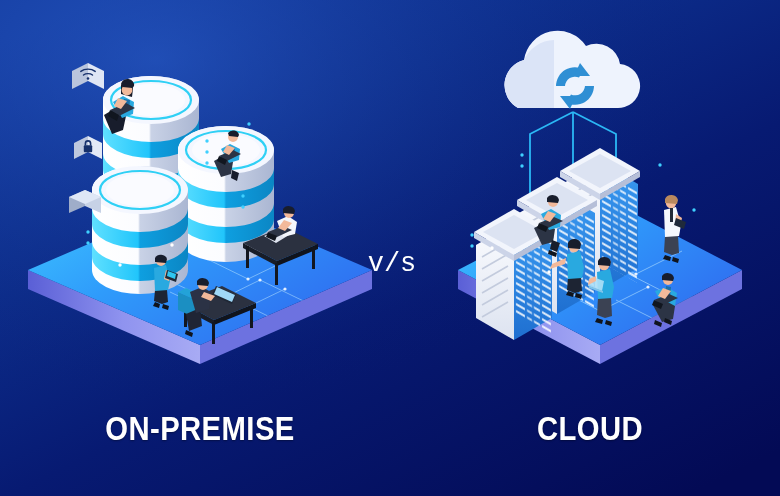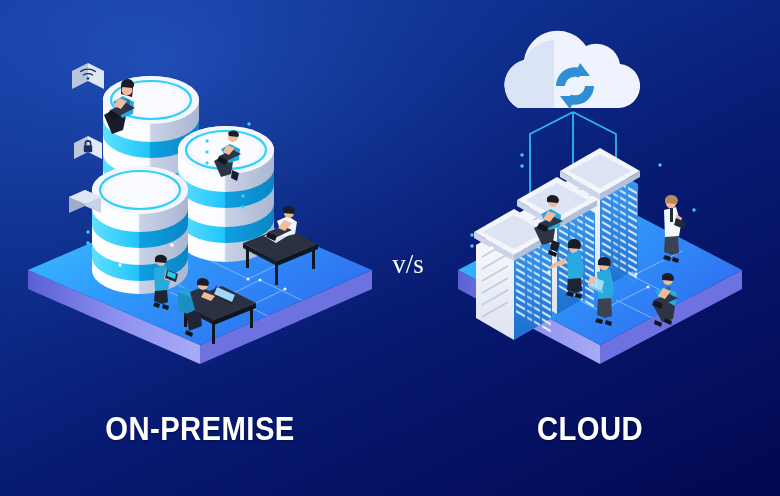--- a/index.html
+++ b/index.html
@@ -20,23 +20,23 @@
     transform:scaleX(0.86);
     text-align:center;
     white-space:nowrap;
     text-shadow:0 1px 2px rgba(0,0,0,.35);
     line-height:1;
   }
   #caption-left{left:0;width:400px;top:411px;}
   #caption-right{left:400px;width:380px;top:411px;}
 
   #vs-label{
-    position:absolute;left:368px;top:251px;width:80px;
+    position:absolute;left:352px;top:251px;width:80px;
     text-align:center;color:#ffffff;
-    font-family:Liberation Serif, serif;
+    font-family:Liberation Mono, monospace;
     font-size:27px;font-weight:normal;line-height:1;
     letter-spacing:0px;
   }
 </style>
 </head>
 <body>
 
 <div id="stage">
 
   <svg id="bg" class="svg-layer" viewBox="0 0 780 496">

